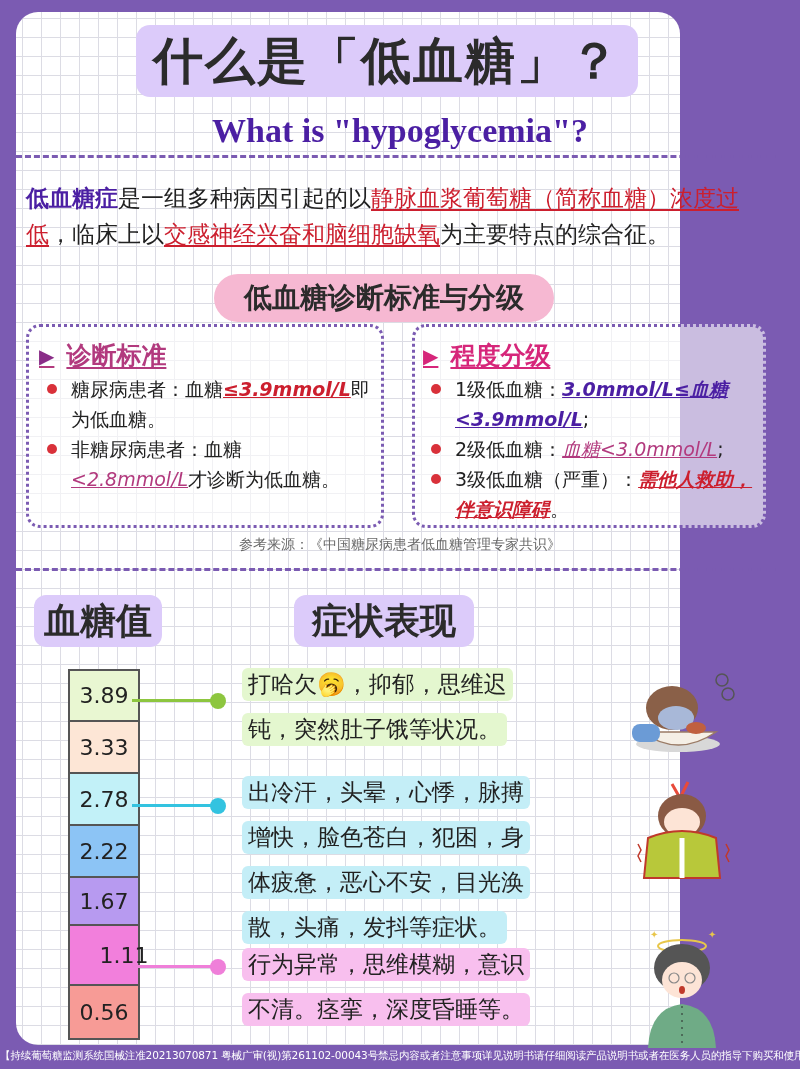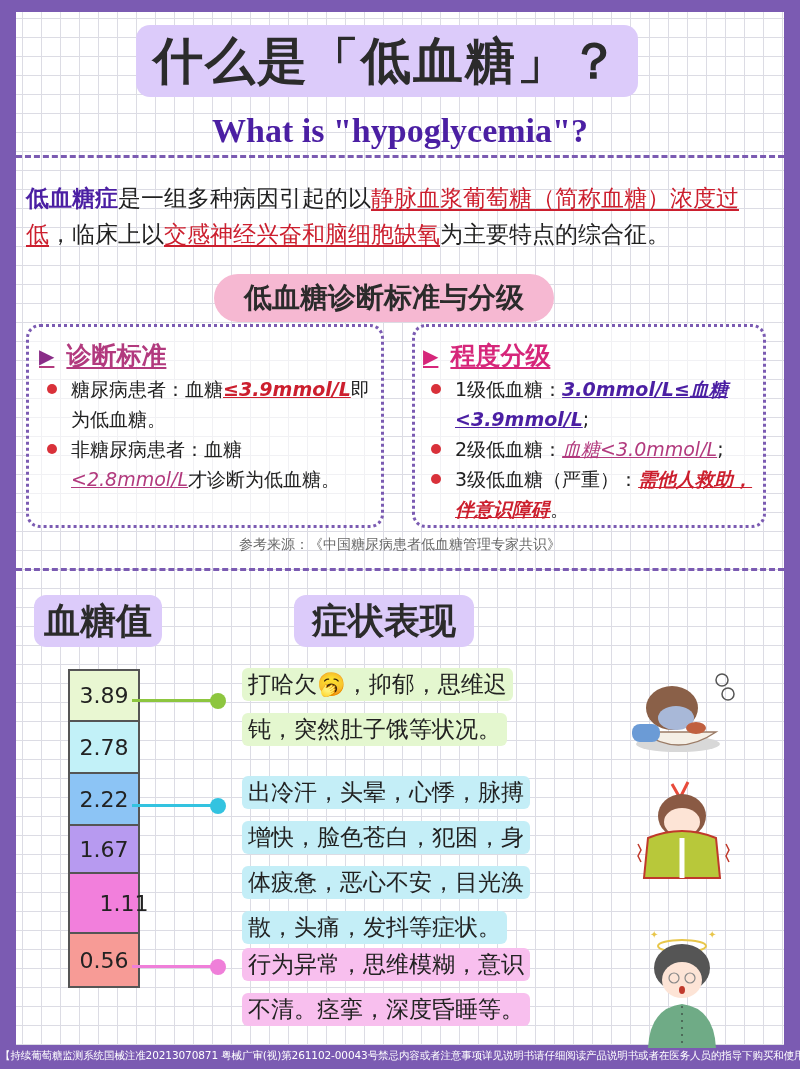--- a/index.html
+++ b/index.html
@@ -4,27 +4,28 @@
 <style>
   * { box-sizing: border-box; margin: 0; padding: 0; }
   html, body { width: 800px; height: 1069px; overflow: hidden; }
   body {
     background: #7b5bb2;
     font-family: "DejaVu Sans", "Liberation Sans", sans-serif;
     position: relative;
   }
   .paper {
     position: absolute;
-    left: 16px; top: 12px; width: 768px; height: 1033px;
+    left: 16px; top: 12px; width: 664px; height: 1033px;
     background-color: #ffffff;
     background-image:
       linear-gradient(to right, #dcdce4 1px, transparent 1px),
       linear-gradient(to bottom, #dcdce4 1px, transparent 1px);
     background-size: 19px 19px;
     background-position: 6px 6px;
+    border-radius: 22px;
   }
   .abs { position: absolute; }
 
   
   .title-pill {
     left: 120px; top: 13px; width: 502px; height: 72px;
     background: #dccbfa; border-radius: 14px;
   }
   .title-text {
     left: 120px; top: 13px; width: 502px; height: 72px;
@@ -158,20 +159,21 @@
   </div>
 
   <div class="abs source">参考来源：《中国糖尿病患者低血糖管理专家共识》</div>
   <div class="abs dash-line" style="left:0; top:556px; width:768px;"></div>
 
   <div class="abs head-pill" style="left:18px; top:583px; width:128px; height:52px;">血糖值</div>
   <div class="abs head-pill" style="left:278px; top:583px; width:180px; height:52px;">症状表现</div>
 
   <div class="abs bg-table">
     <div class="bg-cell" style="height:51px; background:#e9f7d2;">3.89</div>
+    <div class="bg-cell" style="height:52px; background:#fde6d6;">3.33</div>
     <div class="bg-cell" style="height:52px; background:#c2f1f8;">2.78</div>
     <div class="bg-cell" style="height:52px; background:#8cc4f5;">2.22</div>
     <div class="bg-cell" style="height:48px; background:#b79af0;">1.67</div>
     <div class="bg-cell" style="height:60px; background:#f27fdc;padding-left:40px;">1.11</div>
     <div class="bg-cell" style="height:52px; background:#f79b96;">0.56</div>
   </div>
 
   <div class="abs connector" style="left:116px; top:687px; width:84px; background:#8dc63f;"></div>
   <div class="abs dot" style="left:194px; top:681px; background:#8dc63f;"></div>
 

